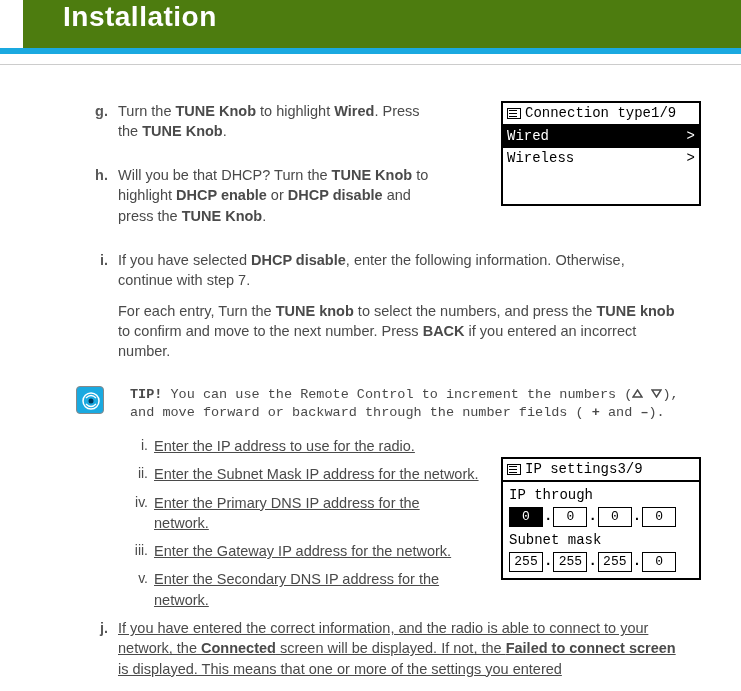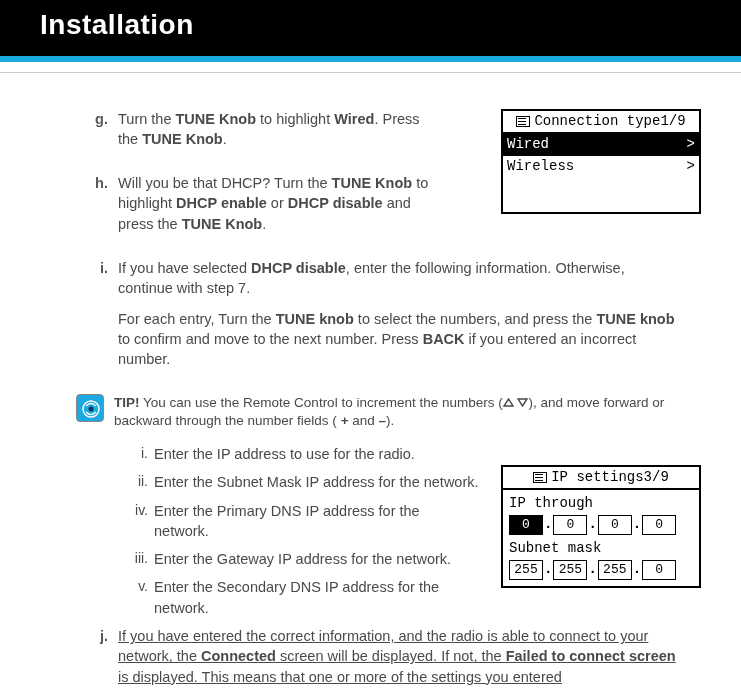--- a/index.html
+++ b/index.html
@@ -4,24 +4,25 @@
 <style>
   * { box-sizing: border-box; }
   body {
     margin: 0;
     padding: 0;
     font-family: Arial, Helvetica, sans-serif;
     background: #fff;
     width: 741px;
   }
   .header {
-    background: #000000;
+    background: #4d7c0f;
     color: #fff;
-    padding: 8px 0 14px 40px;
+    padding: 0 0 14px 40px;
     position: relative;
+    margin-left: 23px;
   }
   .header h1 {
     margin: 0;
     font-size: 28px;
     font-weight: bold;
     letter-spacing: 0.5px;
     line-height: 1.2;
     padding-top: 0;
   }
   .blue-strip {
@@ -66,21 +67,21 @@
     background: #fff;
     font-family: "Courier New", monospace;
     font-size: 14px;
     color: #000;
     width: 200px;
   }
   .screen1 { right: 40px; top: 0px; }
   .screen2 { right: 40px; top: 356px; }
   .screen-title {
     display: flex;
-    justify-content: center;
+    justify-content: flex-start;
     padding: 1px 4px;
     border-bottom: 2px solid #000;
     align-items: center;
   }
   .title-left { display:flex; align-items:center; gap:4px;}
   .list-icon {
     display:inline-block;
     width:14px; height:11px;
     position:relative;
   }
@@ -122,37 +123,38 @@
     padding:0 2px;
     font-family:"Courier New",monospace;
     font-size:13px;
   }
   .ip-box.sel { background:#000; color:#fff; }
   .dot { padding:0 1px; font-weight:bold;}
   .tip-row {
     display:flex;
     align-items:flex-start;
     margin: 6px 0 14px 0;
-    gap:10px;
+    gap:26px;
+    font-family:Liberation Mono, monospace;
   }
   .tip-icon {
     width:28px; height:28px;
     border:1px solid #888;
     border-radius:4px;
     background:#1aa9e0;
     flex-shrink:0;
     position:relative;
   }
   .tip-icon svg { position:absolute; top:3px; left:3px; }
   .tip-text { font-size:13.5px; line-height:1.35; max-width: 560px;}
   .tip-text b { color:#4a4a4a; }
   .roman-list { padding-left: 42px; }
   .roman-item { display:flex; margin-bottom:8px; }
   .roman-label { width:24px; flex-shrink:0; text-align:right; padding-right:6px; font-size:14px;}
-  .roman-body { flex:1; }
+  .roman-body { flex:1;text-decoration:underline; }
   .limited { max-width: 320px; }
   .limited2 { max-width: 300px; }
   .arrow { display:inline-block; }
 </style>
 </head>
 <body>
 
 <div class="header">
   <h1>Installation</h1>
 </div>

